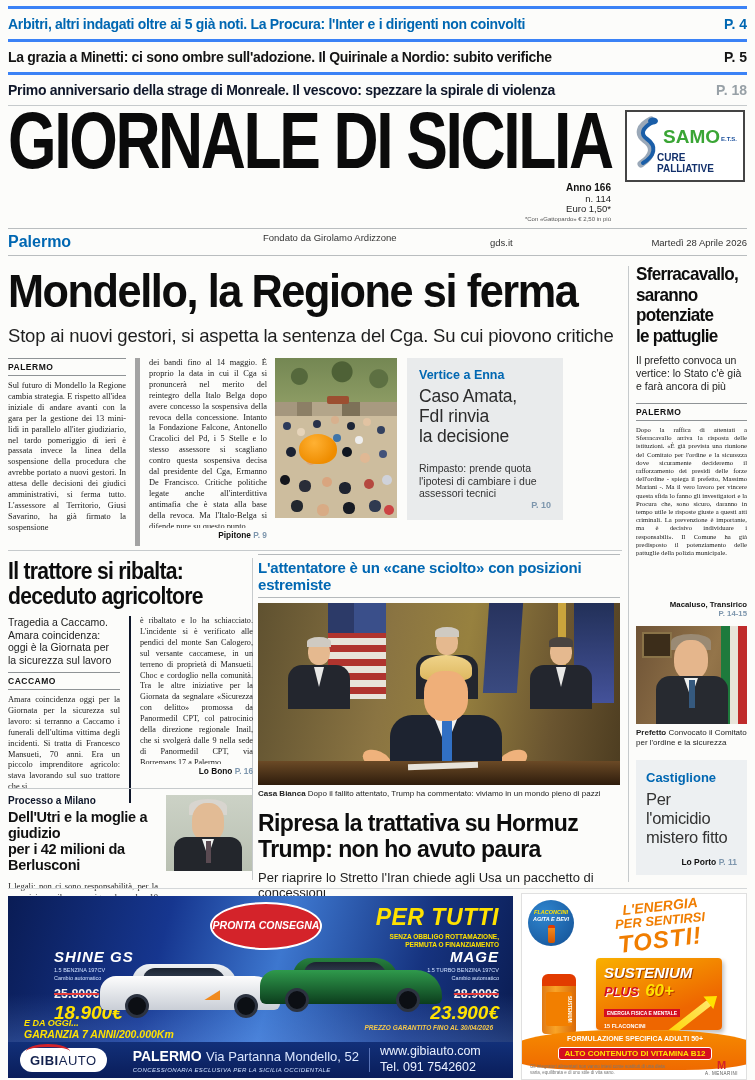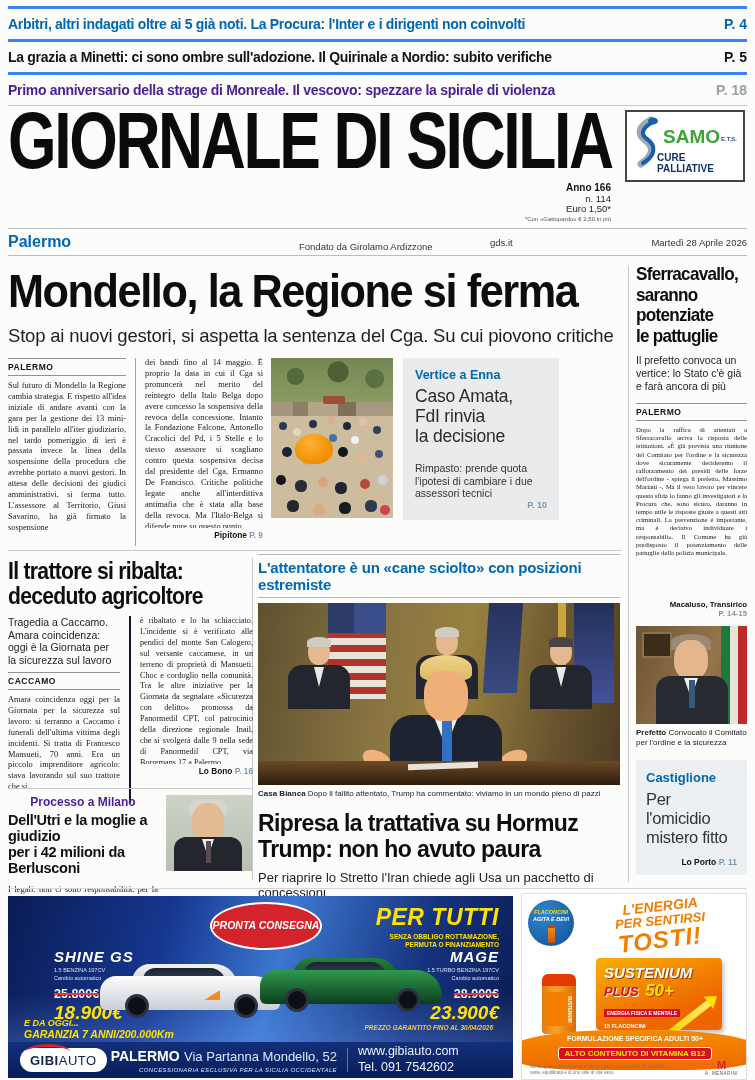--- a/index.html
+++ b/index.html
@@ -6,50 +6,50 @@
   .page{position:relative;width:755px;height:1080px;background:#fcfcfa;margin:0 auto;
         font-family:"Liberation Sans",sans-serif;color:#121212;overflow:hidden;}
   
   .teasers{position:absolute;left:8px;top:6px;width:739px;}
   .teaser{display:flex;justify-content:space-between;align-items:center;height:30px;border-top:3px solid #3b82f6;}
   .teaser:last-child{border-bottom:1px solid #c6cacc;}
   .t-text{font-weight:bold;font-size:14px;letter-spacing:-0.3px;}
   .t-page{font-weight:bold;font-size:14px;flex:0 0 auto;}
   .teaser.blue .t-text,.teaser.blue .t-page{color:#0067b2;}
   .teaser.black .t-text,.teaser.black .t-page{color:#141414;}
-  .teaser.gray .t-text{color:#4c1d95;} .teaser.gray .t-page{color:#97a0a6;}
+  .teaser.gray .t-text{color:#0f172a;} .teaser.gray .t-page{color:#97a0a6;}
   
   .masthead{position:absolute;left:8px;top:100px;width:739px;height:124px;}
   .mast-title{position:absolute;left:0;top:4px;font-weight:bold;font-size:80px;line-height:0.92;
               letter-spacing:-3px;white-space:nowrap;transform:scale(0.78,1);transform-origin:0 0;color:#0b0b0b;}
   .samo-box{position:absolute;right:2px;top:10px;width:116px;height:68px;border:2px solid #444;background:#fff;}
   .samo-inner{position:relative;width:100%;height:100%;}
   .samo-text{position:absolute;left:36px;top:14px;font-size:19px;font-weight:bold;color:#3aa535;letter-spacing:0;}
   .samo-ets{position:absolute;left:94px;top:24px;font-size:6px;font-weight:bold;color:#1a4f9c;}
   .samo-tag{position:absolute;left:30px;top:40px;font-size:10px;font-weight:bold;color:#12306b;}
   .edition{position:absolute;right:136px;top:82px;text-align:right;line-height:1.15;}
   .ed-anno{font-size:10px;font-weight:bold;}
   .ed-num,.ed-price{font-size:9.5px;color:#222;}
   .ed-note{font-size:6px;color:#555;margin-top:1px;}
   
   .dateline{position:absolute;left:8px;top:228px;width:739px;height:26px;border-top:1px solid #b9bdbf;border-bottom:1px solid #b9bdbf;}
   .dl-city{position:absolute;left:0;top:4px;font-size:16px;font-weight:bold;color:#0067b2;}
-  .dl-founded{position:absolute;left:255px;top:12px;font-size:9.5px;color:#333;margin-left:36px;}
+  .dl-founded{position:absolute;left:255px;top:3px;font-size:9.5px;color:#333;}
   .dl-site{position:absolute;left:482px;top:8px;font-size:9.5px;color:#333;}
   .dl-date{position:absolute;right:0;top:8px;font-size:9.5px;color:#333;}
   
   .lead-hl{position:absolute;left:8px;top:264px;font-size:46px;font-weight:bold;letter-spacing:-1.5px;
            white-space:nowrap;transform:scaleX(0.94);transform-origin:0 0;color:#0d0d0d;}
   .lead-sub{position:absolute;left:8px;top:325px;width:614px;font-size:18.5px;font-weight:400;color:#1e1e1e;letter-spacing:-0.2px;}
   .lead-body{position:absolute;left:8px;top:358px;width:614px;height:188px;display:flex;}
   .kicker{font-size:8.5px;font-weight:bold;letter-spacing:0.5px;padding:3px 0;border-top:1px solid #8f9396;border-bottom:1px solid #8f9396;margin-bottom:5px;}
   .bodytxt{font-family:"Liberation Serif",serif;font-size:8.4px;line-height:10.9px;text-align:justify;color:#191919;}
   .lb-col1{width:118px;flex:0 0 auto;}
   .lb-col1 .bodytxt{height:158px;overflow:hidden;}
-  .lb-col2{width:118px;flex:0 0 auto;margin-left:9px;border-left:1px solid #a3a3a3;padding-left:9px;}
+  .lb-col2{width:118px;flex:0 0 auto;margin-left:9px;border-left:5px solid #a3a3a3;padding-left:9px;}
   .lb-col2 .bodytxt{height:170px;overflow:hidden;}
   .byline{text-align:right;font-size:8.3px;margin-top:2px;}
   .b-name{font-weight:bold;color:#111;}
   .b-page{font-weight:bold;color:#7d96ad;}
   .lb-cap{width:64px;flex:0 0 auto;margin-left:9px;border-left:1px solid #cfd2d4;padding-left:9px;
           display:flex;flex-direction:column;justify-content:flex-end;height:162px;font-size:8.2px;line-height:10px;color:#222;}
   .cap-bold{font-weight:bold;}
   .lb-photo{width:122px;height:160px;flex:0 0 auto;margin-left:8px;position:relative;overflow:hidden;background:#cdbd9e;}
   .bp-hill{position:absolute;left:0;top:0;width:100%;height:46px;
      background:radial-gradient(circle at 20% 40%,#55683c 8px,transparent 9px),
@@ -84,21 +84,21 @@
          transform:scaleX(0.88);transform-origin:0 0;color:#0d0d0d;}
   .tr-cols{display:flex;margin-top:8px;}
   .tr-c1{width:112px;flex:0 0 auto;}
   .tr-dek{font-size:10.5px;line-height:12.5px;color:#222;margin-bottom:6px;}
   .tr-c1 .bodytxt{height:108px;overflow:hidden;}
   .tr-c2{width:113px;flex:0 0 auto;margin-left:9px;border-left:2px solid #0f172a;padding-left:9px;}
   .tr-c2 .bodytxt{height:148px;overflow:hidden;font-size:8.2px;}
   
   .processo{position:absolute;left:8px;top:788px;width:244px;border-top:1px solid #c6cacc;padding-top:6px;display:flex;}
   .pr-text{width:150px;flex:0 0 auto;}
-  .pr-kicker{font-size:12px;font-weight:bold;color:#4c1d95;text-align:center;}
+  .pr-kicker{font-size:10px;font-weight:bold;color:#0f172a;}
   .pr-hl{font-size:14.5px;font-weight:bold;line-height:16px;letter-spacing:-0.3px;margin-top:3px;color:#111;}
   .pr-dek{font-family:"Liberation Serif",serif;font-size:8.6px;line-height:10.5px;text-align:justify;margin-top:8px;color:#222;}
   .pr-page{text-align:right;font-size:8.5px;font-weight:bold;color:#7d96ad;margin-top:2px;}
   .pr-photo{width:86px;height:76px;margin-left:8px;position:relative;overflow:hidden;background:linear-gradient(#ccd2c6,#b9c0b2);}
   .du-head{position:absolute;left:26px;top:8px;width:32px;height:38px;border-radius:45% 45% 40% 40%;background:#e2bb95;}
   .du-hair{position:absolute;left:23px;top:4px;width:38px;height:16px;border-radius:50% 50% 0 0;background:#d8d5cf;}
   .du-suit{position:absolute;left:8px;top:42px;width:68px;height:34px;border-radius:12px 12px 0 0;background:#23262c;}
   .du-shirt{position:absolute;left:36px;top:44px;width:12px;height:18px;background:#eef0ee;clip-path:polygon(0 0,100% 0,50% 100%);}
   .du-tie{position:absolute;left:40px;top:46px;width:5px;height:22px;background:#5a4a52;}
   
@@ -191,21 +191,21 @@
   .df-carwhite .car-top{background:linear-gradient(#eef1f4,#cfd4da);}
   .df-carwhite .car-accent{position:absolute;left:58%;bottom:18px;width:16px;height:10px;background:#f08a1e;clip-path:polygon(0 100%,100% 0,100% 100%);}
   .df-cargreen{left:252px;top:56px;width:182px;}
   .df-cargreen .car-body{background:linear-gradient(#2f9a4c,#0c3d1d);}
   .df-cargreen .car-top{background:linear-gradient(#27813f,#124a22);}
   .df-bar{position:absolute;left:0;bottom:0;width:100%;height:36px;background:linear-gradient(#123079,#0a1d5a);display:flex;align-items:center;}
   .gibi{margin-left:12px;background:#fff;border-radius:14px;padding:3px 10px;position:relative;}
   .gibi-txt{font-size:13px;font-weight:bold;color:#13214d;letter-spacing:0.5px;}
   .gibi-txt .lt{font-weight:normal;}
   .gibi-arc{position:absolute;left:6px;top:-4px;width:44px;height:12px;border-top:3px solid #d4232a;border-radius:50%;}
-  .df-addr{margin-left:4px;line-height:1.1;text-align:right;}
+  .df-addr{margin-left:26px;line-height:1.1;}
   .df-city{font-size:14px;font-weight:bold;}
   .df-street{font-size:13px;font-weight:300;color:#dbe7ff;}
   .df-sub{font-size:6px;font-style:italic;color:#cfe0ff;letter-spacing:0.4px;margin-top:2px;}
   .df-div{width:1px;height:24px;background:#5a74b8;margin:0 10px;}
   .df-net{line-height:1.25;font-size:12.5px;font-weight:300;color:#eaf1ff;}
   
   .ad-sus{position:absolute;left:521px;top:893px;width:226px;height:187px;background:#fff;border:1px solid #e0e0e0;box-sizing:border-box;overflow:hidden;}
   .su-badge{position:absolute;left:6px;top:6px;width:46px;height:46px;border-radius:50%;background:radial-gradient(circle at 35% 30%,#2f86cf,#134f93);
      color:#ffe200;font-size:5.5px;font-weight:bold;font-style:italic;text-align:center;padding-top:9px;box-sizing:border-box;line-height:1.3;}
   .su-badge .bottle{display:block;width:7px;height:15px;margin:2px auto 0;background:linear-gradient(#f08a1e,#d35400);border-radius:2px;border-top:3px solid #e23b00;}
@@ -524,21 +524,21 @@
       <div class="su-a1">L'ENERGIA</div>
       <div class="su-a2">PER SENTIRSI</div>
       <div class="su-a3">TOSTI!</div>
     </div>
     <div class="su-bottle">
       <div class="lbl">SUSTENIUM</div>
     </div>
     <div class="su-box">
       <div class="su-name">SUSTENIUM</div>
       <div><span class="su-plus">PLUS</span>
-           <span class="su-50">50+</span></div>
+           <span class="su-50">60+</span></div>
       <div class="su-strip">ENERGIA FISICA E MENTALE</div>
       <div class="su-count">15 FLACONCINI</div>
       <div class="su-arrow"></div>
     </div>
     <div class="su-swoosh">
       <div class="su-l1">FORMULAZIONE SPECIFICA ADULTI 50+</div>
       <div class="su-l2">ALTO CONTENUTO DI VITAMINA B12</div>
     </div>
     <div class="su-discl">Gli integratori alimentari non vanno intesi come sostituti di una dieta varia, equilibrata e di uno stile di vita sano.</div>
     <div class="su-men">

